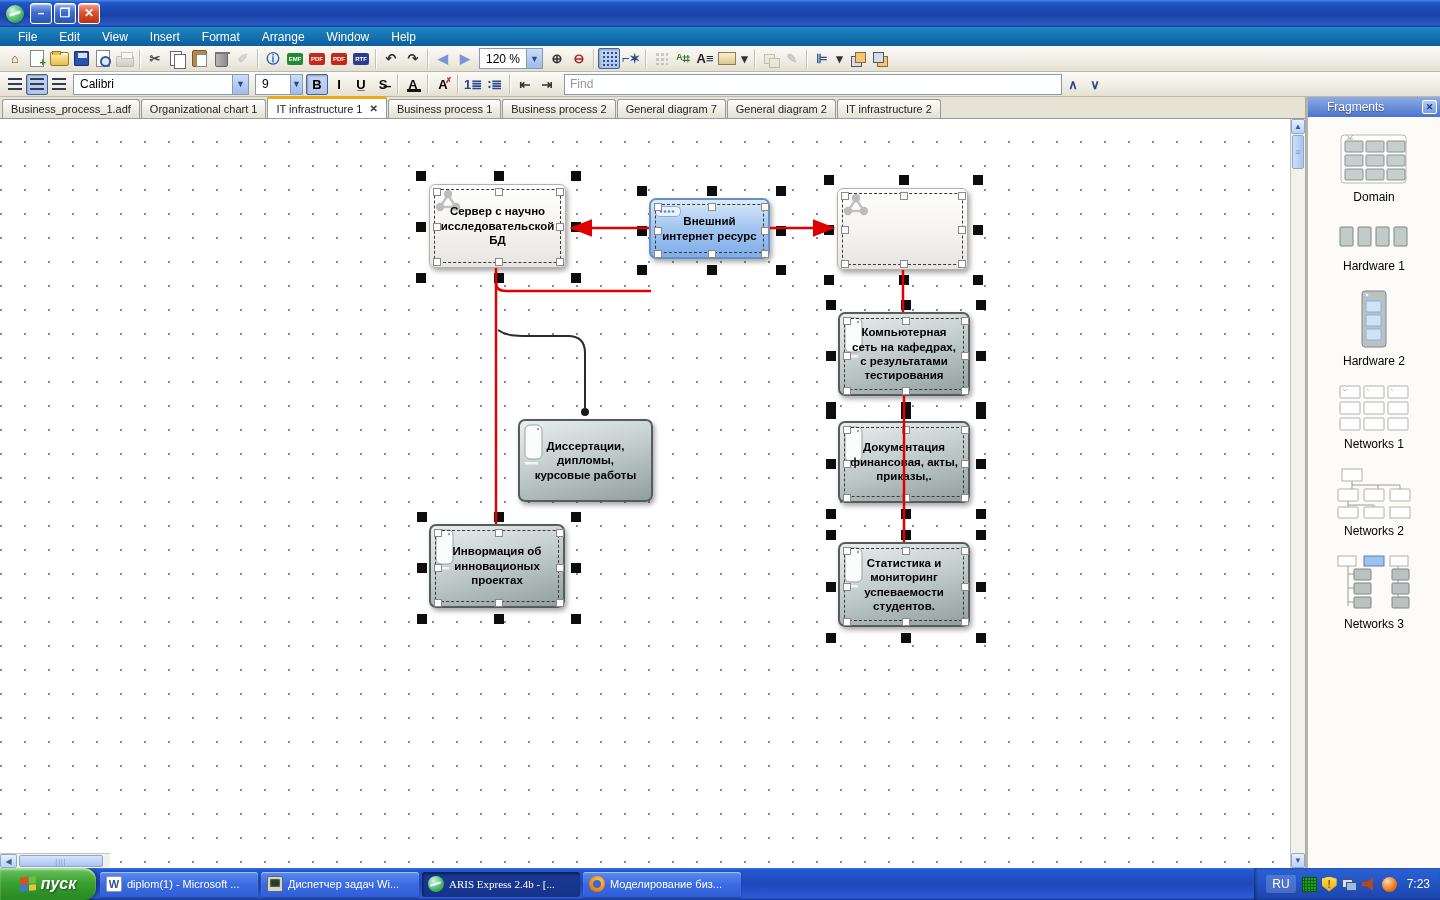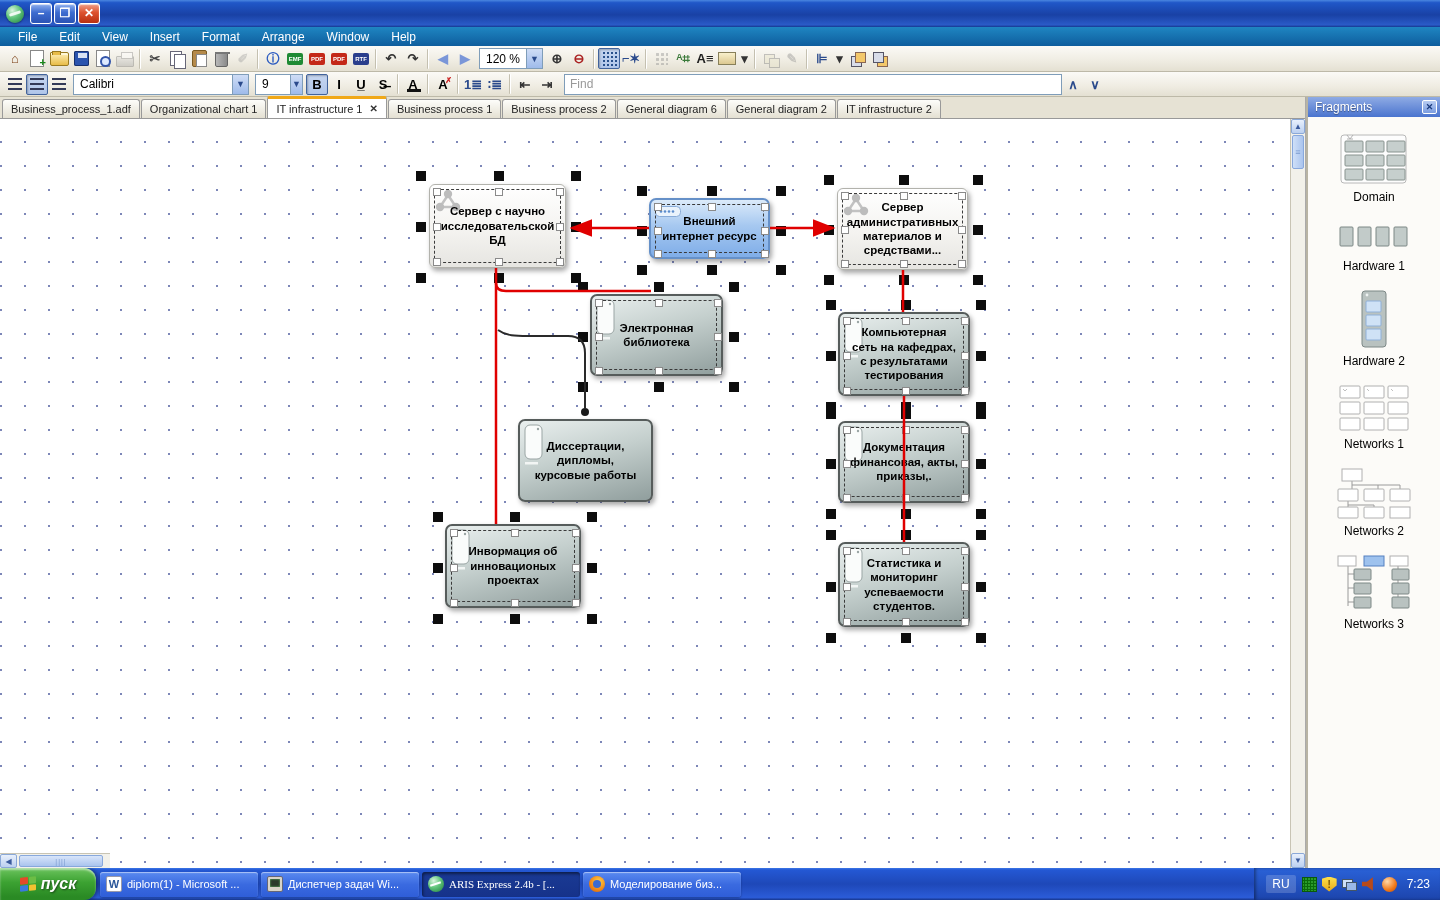--- a/index.html
+++ b/index.html
@@ -87,21 +87,21 @@
   .vthumb::after { content:"≡"; position:absolute; inset:0; display:flex; align-items:center; justify-content:center; color:#7a9ad0; font-size:9px; }
   .vspacer { flex:1; }
   .hscroll { height:15px; background:#f2f1ea; border-top:1px solid #c8c4b4; display:flex; }
   .hbtn { width:17px; height:14px; background:linear-gradient(180deg,#e8f0fc,#bcd0f0); border:1px solid #8aa8d8; border-radius:2px; color:#3a5a9c; font-size:8px; display:flex; align-items:center; justify-content:center; }
   .hthumb { width:84px; margin:1px 2px; background:linear-gradient(180deg,#d8e5fa,#aac4ee); border:1px solid #88a8dc; border-radius:2px; position:relative; }
   .hthumb::after { content:"||||"; position:absolute; inset:0; display:flex; align-items:center; justify-content:center; color:#7a9ad0; font-size:7px; letter-spacing:1px; }
 
   
   .fragments { width:134px; background:#fcfbf8; border-left:2px solid #b8b4a4; display:flex; flex-direction:column; }
   .frag-header { height:20px; background:linear-gradient(180deg,#8fabe4,#4a74cf); display:flex; align-items:center; padding:0 3px 0 7px; }
-  .frag-title { color:#fff; font-size:12px; flex:1; text-shadow:0 1px 1px rgba(0,0,0,.4); }
+  .frag-title { color:#fff; font-size:12px; flex:1; text-shadow:0 1px 1px rgba(0,0,0,.4);margin-left:12px; }
   .frag-close { width:15px; height:14px; background:linear-gradient(180deg,#b8ccf2,#7a9ce0); border:1px solid #fff; border-radius:2px; color:#1a3a7c; font-size:9px; font-weight:bold; display:flex; align-items:center; justify-content:center; }
   .frag-body { flex:1; overflow:hidden; padding-top:14px; }
   .fragment { display:flex; flex-direction:column; align-items:center; margin-bottom:16px; cursor:default; }
   .ficon { display:flex; align-items:center; justify-content:center; min-height:34px; }
   .fcap { font-size:12px; color:#000; margin-top:5px; }
 
   
   .taskbar { height:32px; background:linear-gradient(180deg,#3c76e8 0%,#2458d4 6%,#1e48b8 50%,#2b5cd8 92%,#16358c 100%); display:flex; align-items:stretch; }
   .startbtn { width:96px; background:linear-gradient(180deg,#6cc45e 0%,#3ca232 45%,#2a8a24 90%); border-radius:0 12px 12px 0; display:flex; align-items:center; justify-content:center; gap:5px; box-shadow:2px 0 4px rgba(0,0,0,.4), inset 0 2px 2px rgba(255,255,255,.5); }
   .start-label { color:#fff; font-size:16px; font-weight:bold; font-style:italic; text-shadow:1px 1px 2px rgba(0,0,0,.5); }
@@ -339,21 +339,21 @@
             <span class="tlab">Business process 1</span>
 
           </span>
 
           <span class="tab">
             <span class="tlab">Business process 2</span>
 
           </span>
 
           <span class="tab">
-            <span class="tlab">General diagram 6</span>
+            <span class="tlab">General diagram 7</span>
 
           </span>
 
           <span class="tab">
             <span class="tlab">General diagram 2</span>
 
           </span>
 
           <span class="tab">
             <span class="tlab">IT infrastructure 2</span>
@@ -434,73 +434,47 @@
               <i class="bh" style="left: 141px; top: 88px;"></i>
               <i class="wh" style="left: 126px; top: 73px;"></i>
             </div>
             <div class="node server selected" style="left: 837px; top: 69px; width: 131px; height: 82px;">
               <span class="nicon"><svg width="28" height="26" viewBox="0 0 28 26">
                   <path d="M14 7 L6 19 M14 7 L22 19 M6 19 L22 19" stroke="#c2c2c2" stroke-width="2.5" fill="none"></path>
                   <circle cx="14" cy="6" r="4.2" fill="#bcbcbc"></circle>
                   <circle cx="6" cy="19" r="4.2" fill="#bcbcbc"></circle>
                   <circle cx="22" cy="19" r="4.2" fill="#bcbcbc"></circle>
                 </svg></span>
-              <span class="nlabel">Сервер административных материалов и средствами...</span>
               <div class="dash"></div>
               <i class="bh" style="left: -14px; top: -14px;"></i>
               <i class="wh" style="left: 3px; top: 3px;"></i>
               <i class="bh" style="left: 60.5px; top: -14px;"></i>
               <i class="wh" style="left: 61.5px; top: 3px;"></i>
               <i class="bh" style="left: 135px; top: -14px;"></i>
               <i class="wh" style="left: 120px; top: 3px;"></i>
               <i class="bh" style="left: -14px; top: 36px;"></i>
               <i class="wh" style="left: 3px; top: 37px;"></i>
               <i class="bh" style="left: 135px; top: 36px;"></i>
               <i class="wh" style="left: 120px; top: 37px;"></i>
               <i class="bh" style="left: -14px; top: 86px;"></i>
               <i class="wh" style="left: 3px; top: 71px;"></i>
               <i class="bh" style="left: 60.5px; top: 86px;"></i>
               <i class="wh" style="left: 61.5px; top: 71px;"></i>
               <i class="bh" style="left: 135px; top: 86px;"></i>
               <i class="wh" style="left: 120px; top: 71px;"></i>
             </div>
-            <div class="node storage selected" style="left: 590px; top: 175px; width: 133px; height: 82px;">
-              <span class="nicon"><svg width="22" height="44" viewBox="0 0 22 44">
-                  <rect x="1" y="1" width="17" height="34" rx="5" fill="#fafcfb" stroke="#9aa5a4"></rect>
-                  <circle cx="14" cy="5" r="1.2" fill="#9aa5a4"></circle>
-                  <rect x="1" y="38" width="13" height="2.5" fill="#f2f5f4"></rect>
-                </svg></span>
-              <span class="nlabel">Электронная библиотека</span>
-              <div class="dash"></div>
-              <i class="bh" style="left: -14px; top: -14px;"></i>
-              <i class="wh" style="left: 3px; top: 3px;"></i>
-              <i class="bh" style="left: 61.5px; top: -14px;"></i>
-              <i class="wh" style="left: 62.5px; top: 3px;"></i>
-              <i class="bh" style="left: 137px; top: -14px;"></i>
-              <i class="wh" style="left: 122px; top: 3px;"></i>
-              <i class="bh" style="left: -14px; top: 36px;"></i>
-              <i class="wh" style="left: 3px; top: 37px;"></i>
-              <i class="bh" style="left: 137px; top: 36px;"></i>
-              <i class="wh" style="left: 122px; top: 37px;"></i>
-              <i class="bh" style="left: -14px; top: 86px;"></i>
-              <i class="wh" style="left: 3px; top: 71px;"></i>
-              <i class="bh" style="left: 61.5px; top: 86px;"></i>
-              <i class="wh" style="left: 62.5px; top: 71px;"></i>
-              <i class="bh" style="left: 137px; top: 86px;"></i>
-              <i class="wh" style="left: 122px; top: 71px;"></i>
-            </div>
             <div class="node storage" style="left: 518px; top: 300px; width: 135px; height: 83px;">
               <span class="nicon"><svg width="22" height="44" viewBox="0 0 22 44">
                   <rect x="1" y="1" width="17" height="34" rx="5" fill="#fafcfb" stroke="#9aa5a4"></rect>
                   <circle cx="14" cy="5" r="1.2" fill="#9aa5a4"></circle>
                   <rect x="1" y="38" width="13" height="2.5" fill="#f2f5f4"></rect>
                 </svg></span>
               <span class="nlabel">Диссертации, дипломы, курсовые работы</span>
             </div>
-            <div class="node storage selected" style="left: 445px; top: 405px; width: 136px; height: 84px;">
+            <div class="node storage selected" style="left: 429px; top: 405px; width: 136px; height: 84px;">
               <span class="nicon"><svg width="22" height="44" viewBox="0 0 22 44">
                   <rect x="1" y="1" width="17" height="34" rx="5" fill="#fafcfb" stroke="#9aa5a4"></rect>
                   <circle cx="14" cy="5" r="1.2" fill="#9aa5a4"></circle>
                   <rect x="1" y="38" width="13" height="2.5" fill="#f2f5f4"></rect>
                 </svg></span>
               <span class="nlabel">Инвормация об инновационых проектах</span>
               <div class="dash"></div>
               <i class="bh" style="left: -14px; top: -14px;"></i>
               <i class="wh" style="left: 3px; top: 3px;"></i>
               <i class="bh" style="left: 63px; top: -14px;"></i>

